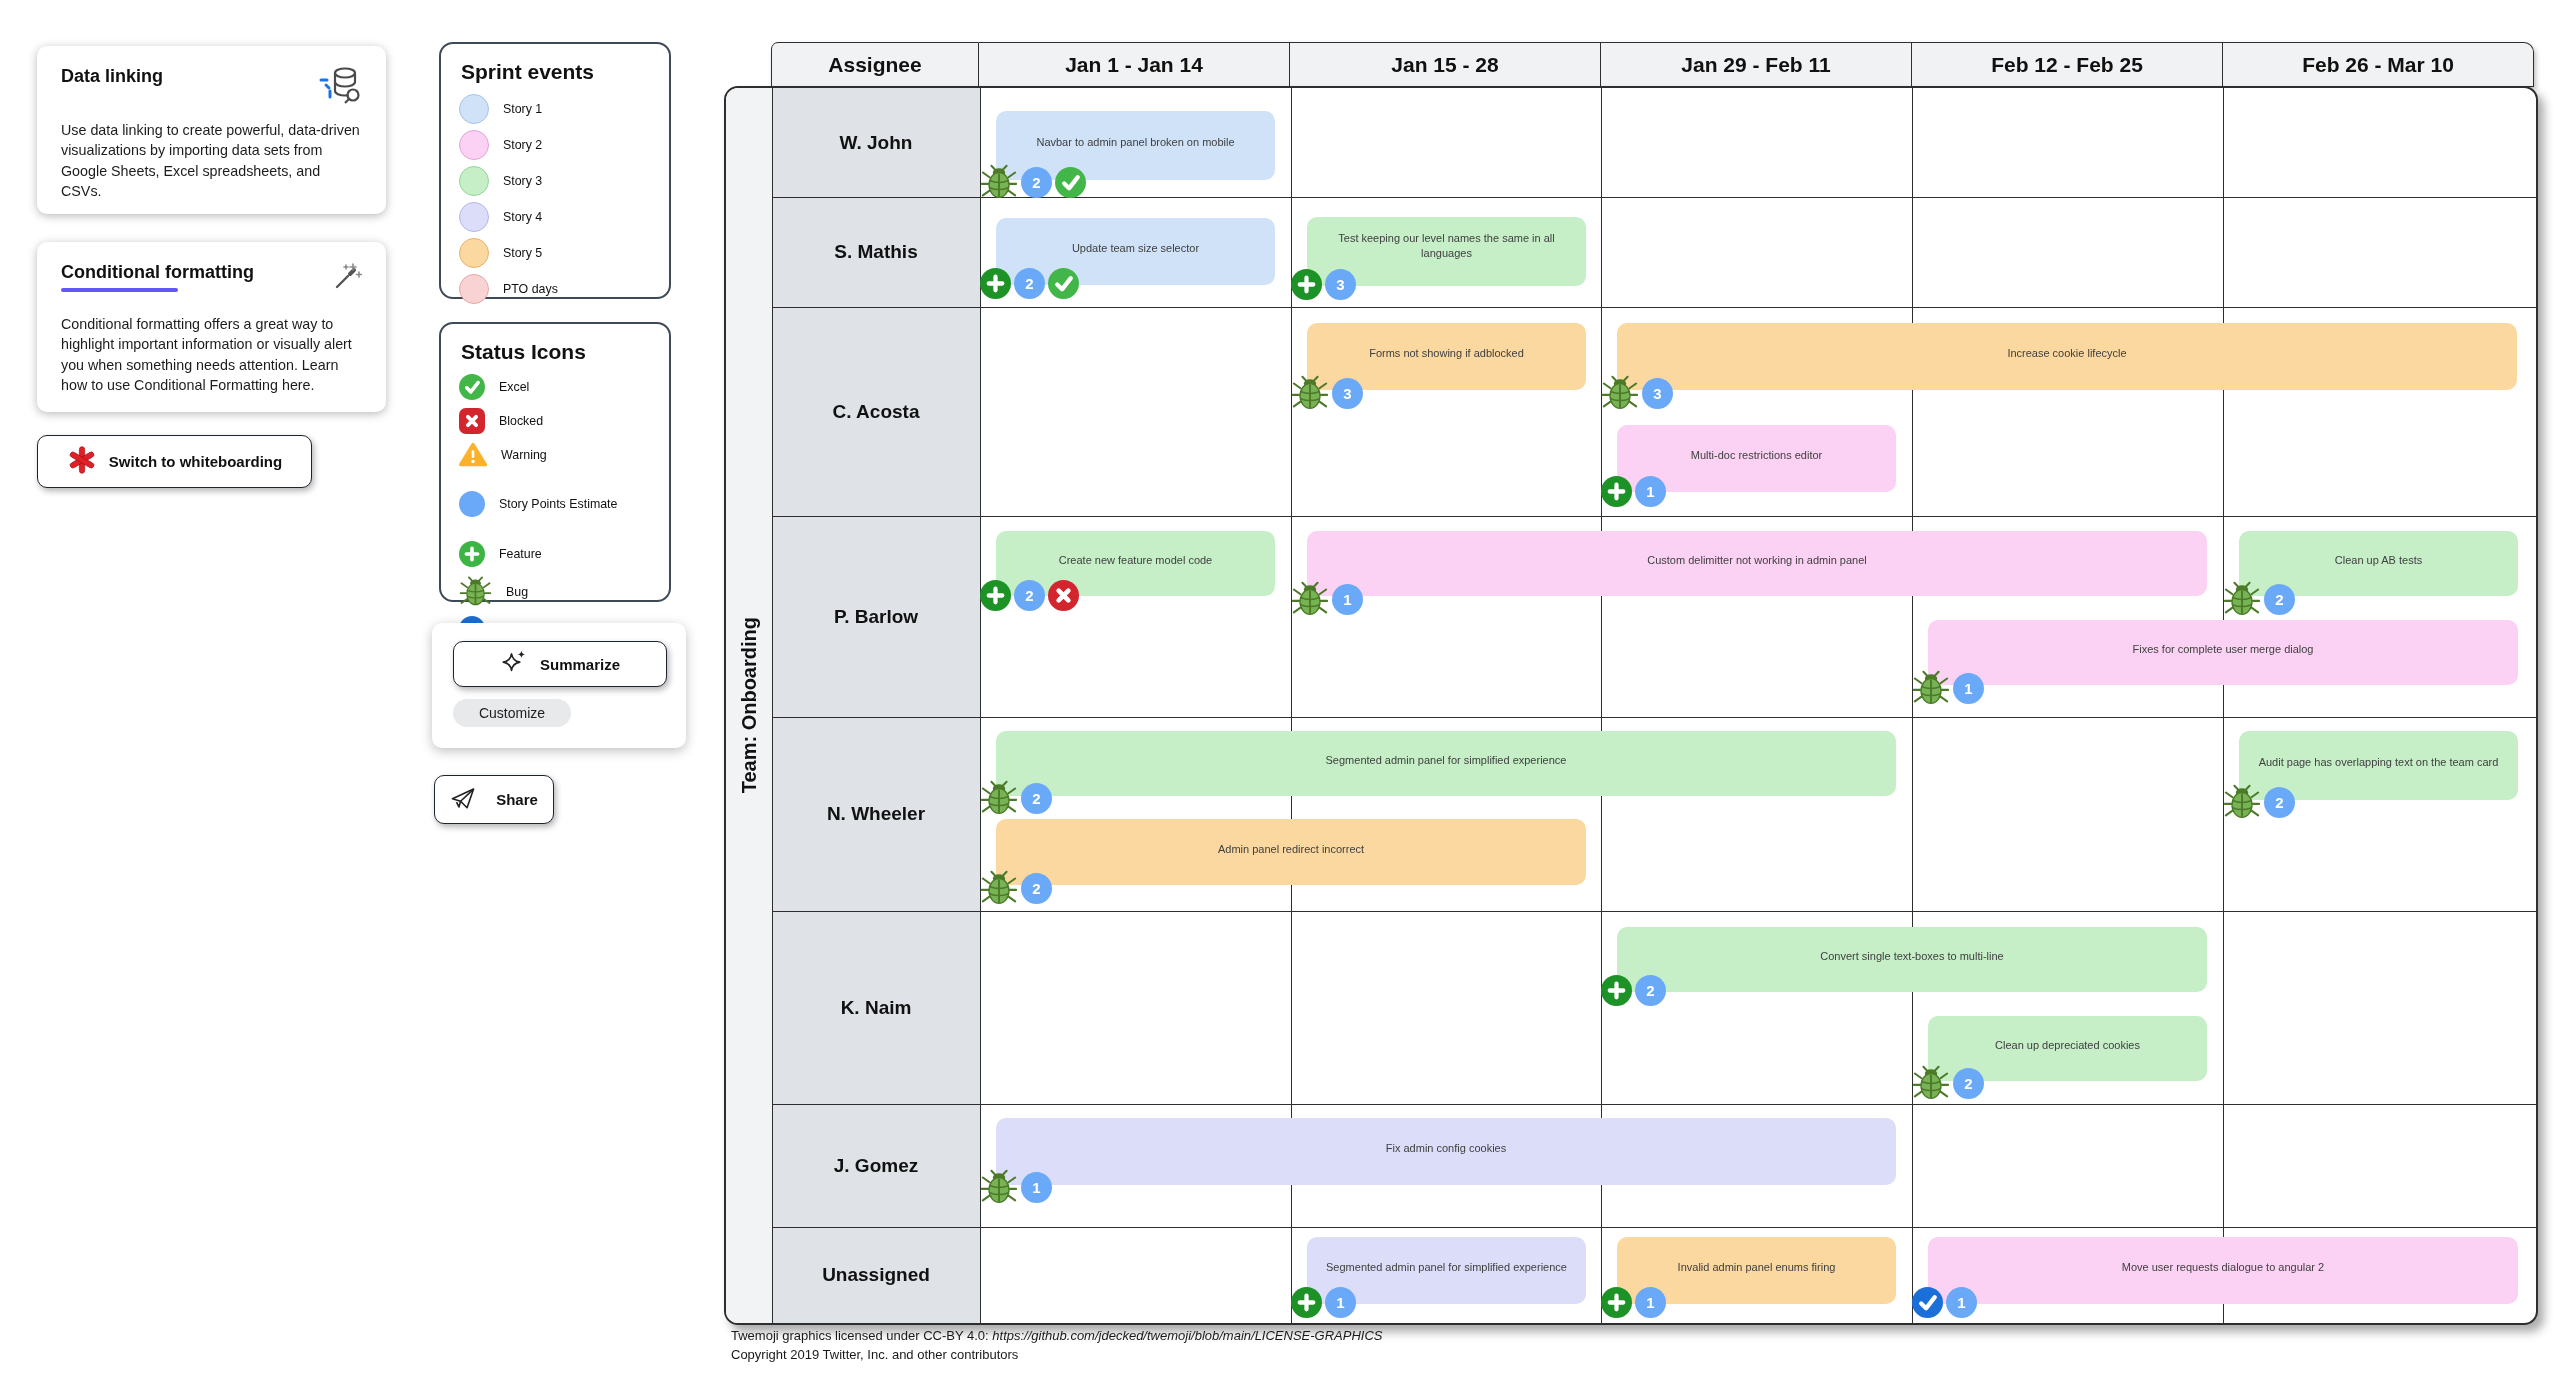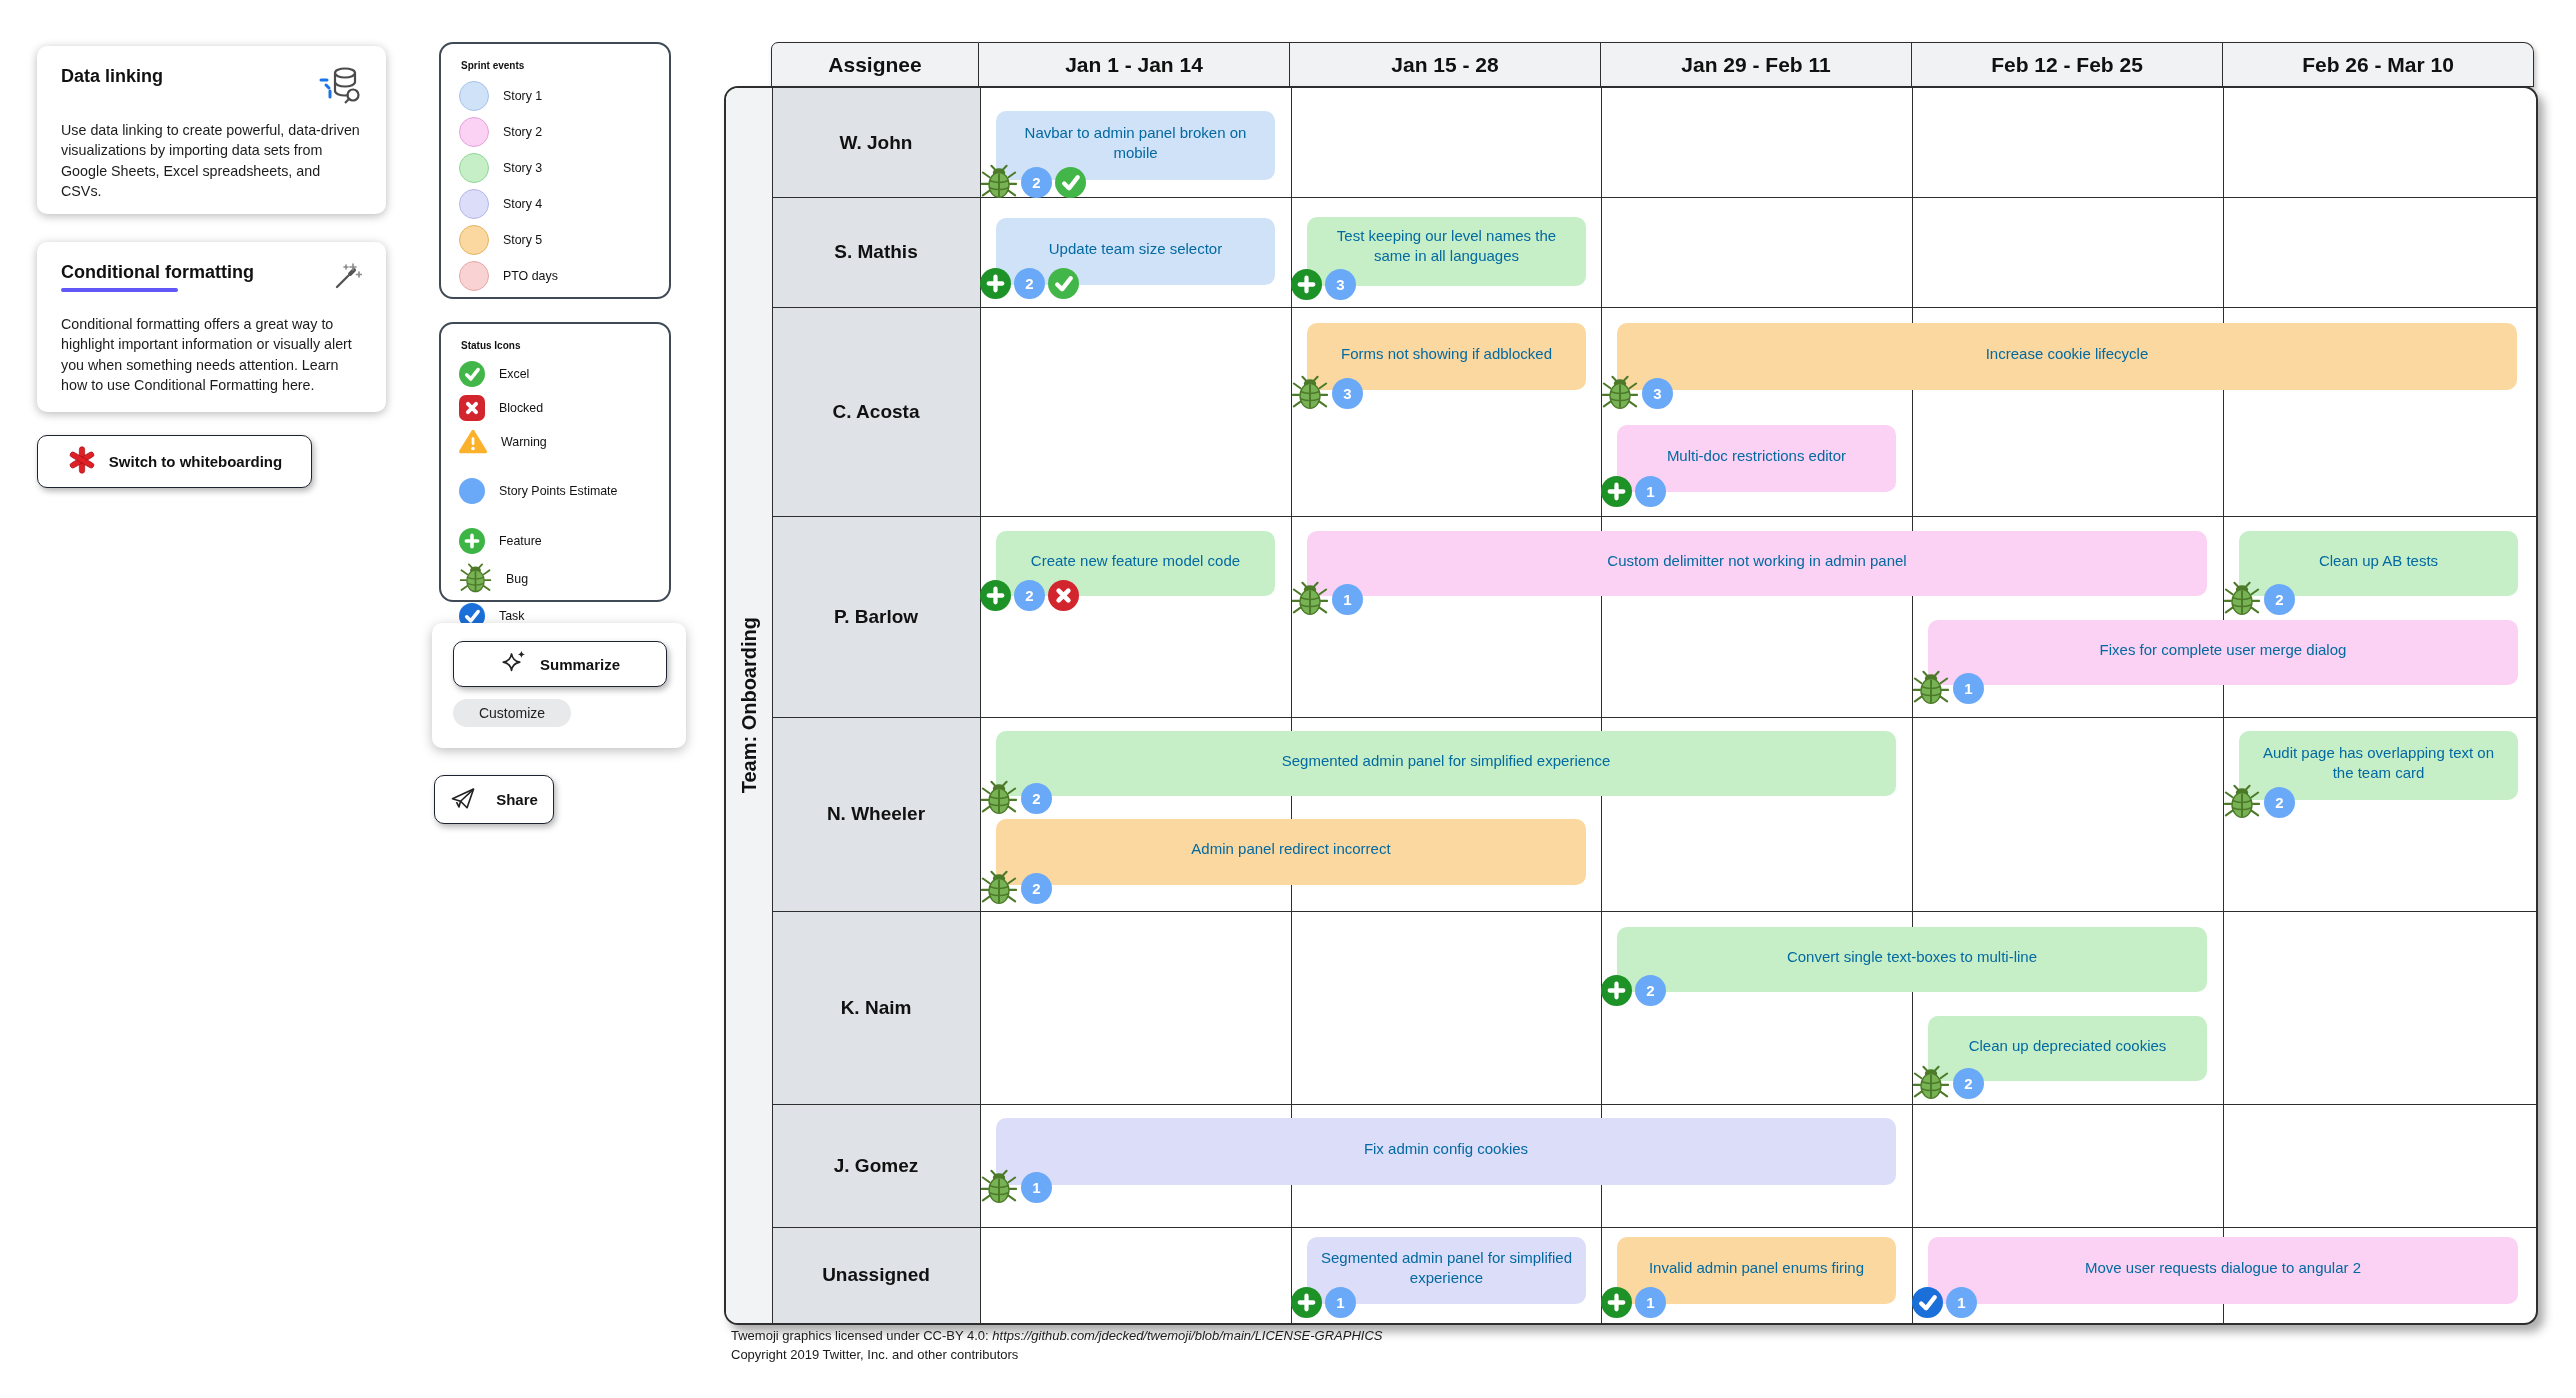--- a/index.html
+++ b/index.html
@@ -10,21 +10,21 @@
   .info-card{position:absolute;background:#fff;border-radius:10px;box-shadow:0 2px 10px rgba(0,0,0,.28);padding:20px 24px;box-sizing:border-box;}
   .info-head{display:flex;justify-content:space-between;align-items:flex-start;}
   .info-title{font-size:18px;font-weight:bold;margin:0;}
   .underline-bar{height:4px;border-radius:2px;width:117px;margin-top:5px;}
   .info-body{font-size:14.3px;line-height:1.42;margin:10px 0 0 0;color:#1c1c1c;}
 
   .pill-btn{position:absolute;background:#fff;border:1.7px solid #1d2430;border-radius:10px;box-shadow:2px 3px 6px rgba(0,0,0,.3);display:flex;align-items:center;justify-content:center;gap:12px;font-weight:bold;font-size:15px;cursor:pointer;box-sizing:border-box;}
 
   
   .panel{position:absolute;background:#fff;border:2px solid #3f4a56;border-radius:14px;padding:16px 18px;box-sizing:border-box;}
-  .panel-title{font-size:10px;font-weight:bold;margin:0 0 10px 2px;}
+  .panel-title{font-size:21px;font-weight:bold;margin:0 0 10px 2px;}
   .legend-row{display:flex;align-items:center;gap:14px;margin:6px 0;}
   .legend-label{font-size:12.4px;color:#111;}
   .story-dot{width:30px;height:30px;border-radius:50%;box-sizing:border-box;flex:0 0 auto;}
 
   
   .summarize-card{position:absolute;background:#fff;border-radius:10px;box-shadow:0 3px 12px rgba(0,0,0,.25);}
   .customize-pill{position:absolute;background:#e8e9ea;border-radius:14px;display:flex;align-items:center;justify-content:center;font-size:14px;color:#222;cursor:pointer;}
 
   
   .ghead{position:absolute;display:flex;box-shadow:2px 3px 5px rgba(0,0,0,.25);border-radius:7px 10px 0 0;}
@@ -33,21 +33,21 @@
   .ghead .hcell:last-child{border-radius:0 10px 0 0;}
 
   
   #gbody{position:absolute;background:#fff;border:2px solid #2e2e2e;border-radius:14px;box-shadow:6px 7px 10px rgba(70,70,70,.45);overflow:hidden;box-sizing:content-box;}
   .strip{position:absolute;top:0;bottom:0;left:0;}
   .team-label{position:absolute;top:0;bottom:0;left:0;display:flex;align-items:center;justify-content:center;font-weight:bold;font-size:20px;}
   .team-label span{writing-mode:vertical-rl;transform:rotate(180deg);white-space:nowrap;}
   .acell{position:absolute;display:flex;align-items:center;justify-content:center;font-weight:bold;font-size:19px;box-sizing:border-box;}
   .rowline{position:absolute;height:1.4px;}
   .colline{position:absolute;top:0;bottom:0;width:1.4px;}
-  .card{position:absolute;border-radius:10px;display:flex;align-items:center;justify-content:center;text-align:center;font-size:15px;line-height:1.3;padding:4px 14px;box-sizing:border-box;color:#0369a1;}
+  .card{position:absolute;border-radius:10px;display:flex;align-items:center;justify-content:center;text-align:center;font-size:11px;line-height:1.3;padding:4px 14px;box-sizing:border-box;color:#404040;}
   .icons{position:absolute;display:flex;align-items:center;gap:3px;}
   .sicon{width:31px;height:31px;border-radius:50%;display:flex;align-items:center;justify-content:center;flex:0 0 auto;}
   .sicon svg{width:100%;height:100%;}
   .pt{width:32px;height:32px;border-radius:50%;color:#fff;font-weight:bold;font-size:15px;display:flex;align-items:center;justify-content:center;flex:0 0 auto;}
   .bugicon{width:38px;height:38px;flex:0 0 auto;}
 
   
   .footer{position:absolute;font-size:13px;line-height:1.45;color:#1a1a1a;}
   .footer .link{font-style:italic;}
 </style>

